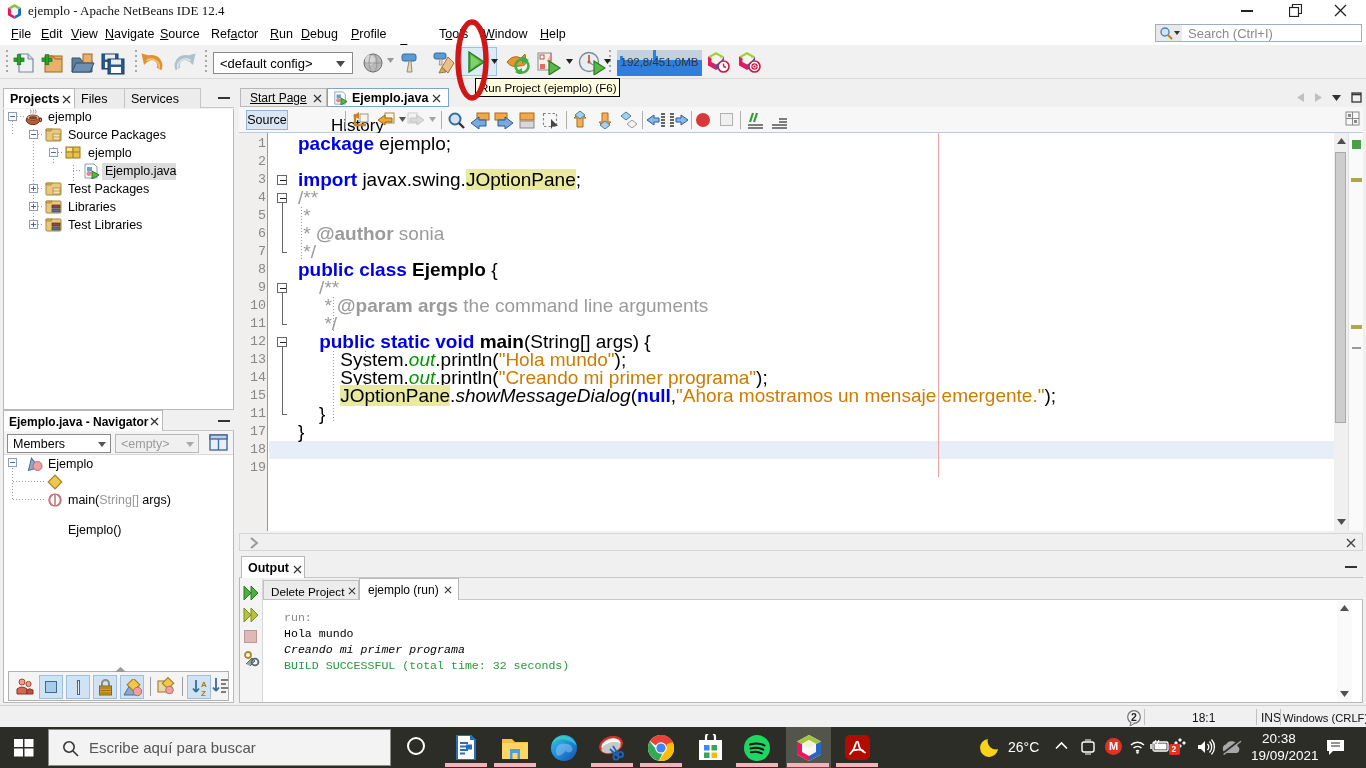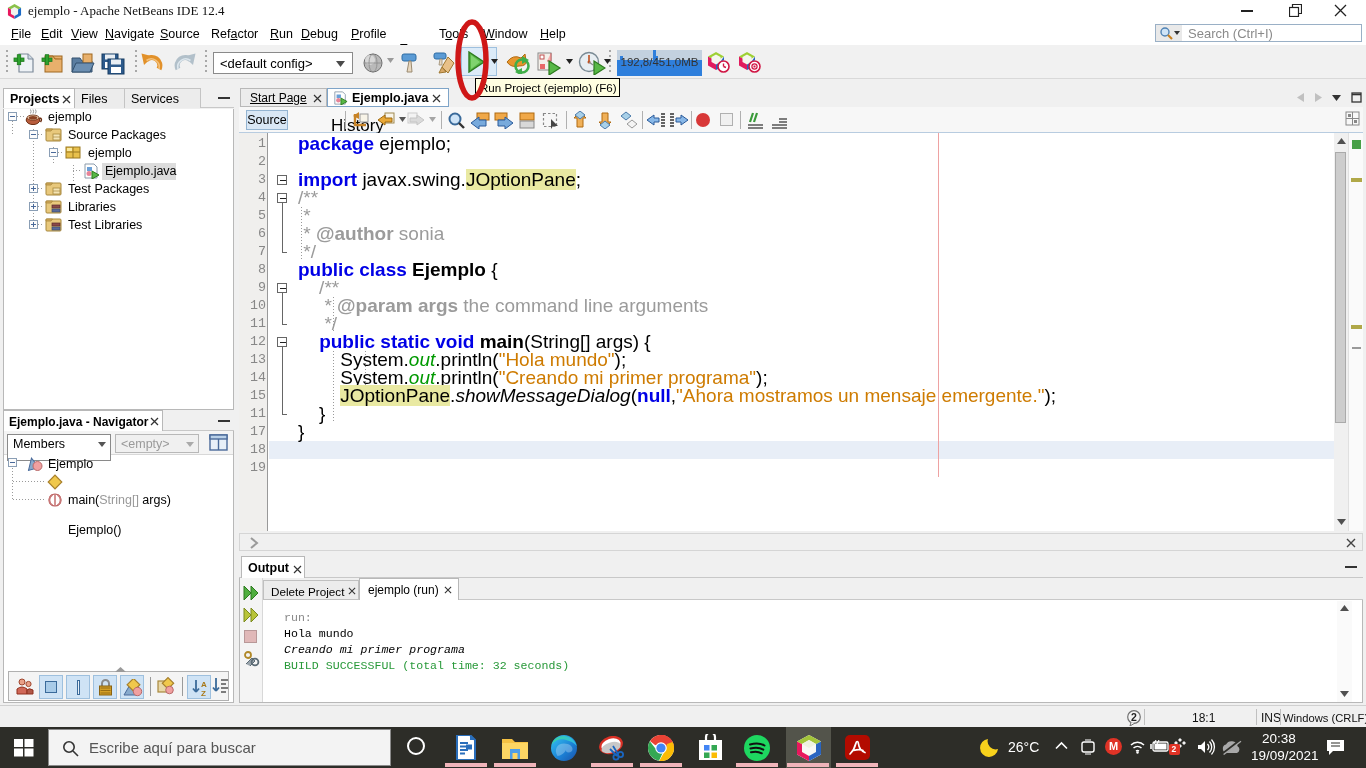--- a/index.html
+++ b/index.html
@@ -327,21 +327,21 @@
       <span style="position:absolute;left:5px;top:4px;font-size:12px;font-weight:bold;">Ejemplo.java - Navigator</span>
       <svg class="abs" style="left:146px;top:6px" width="9" height="9" viewBox="0 0 9 9">
           <path d="M1 1 L8 8 M8 1 L1 8" stroke="#333" stroke-width="1.3"></path>
         </svg>
     </div>
     <div class="abs" style="left:215px;top:10px;width:12px;height:2px;background:#333;"></div>
   </div>
   <div class="abs" style="left:0;top:343px;width:231px;height:272px;background:#fff;border:1px solid #b8b8b8;border-top:none;">
 
     <div class="abs" style="left:0;top:0;width:229px;height:24px;background:#f4f4f4;border-bottom:1px solid #d8d8d8;"></div>
-    <div class="abs" style="left:3px;top:3px;width:104px;height:27px;background:#fff;border:1px solid #8a8a8a;">
+    <div class="abs" style="left:3px;top:3px;width:104px;height:19px;background:#fff;border:1px solid #8a8a8a;">
       <span style="position:absolute;left:5px;top:2px;font-size:12.5px;">Members</span>
       <svg class="abs" style="left:90px;top:7px" width="9" height="6">
           <polygon points="0,0 8,0 4,5" fill="#555"></polygon>
         </svg>
     </div>
     <div class="abs" style="left:111px;top:3px;width:84px;height:19px;background:#f0f0f0;border:1px solid #b8b8b8;">
       <span style="position:absolute;left:5px;top:2px;font-size:12.5px;color:#9a9a9a;">&lt;empty&gt;</span>
       <svg class="abs" style="left:70px;top:7px" width="9" height="6">
           <polygon points="0,0 8,0 4,5" fill="#aaa"></polygon>
         </svg>

